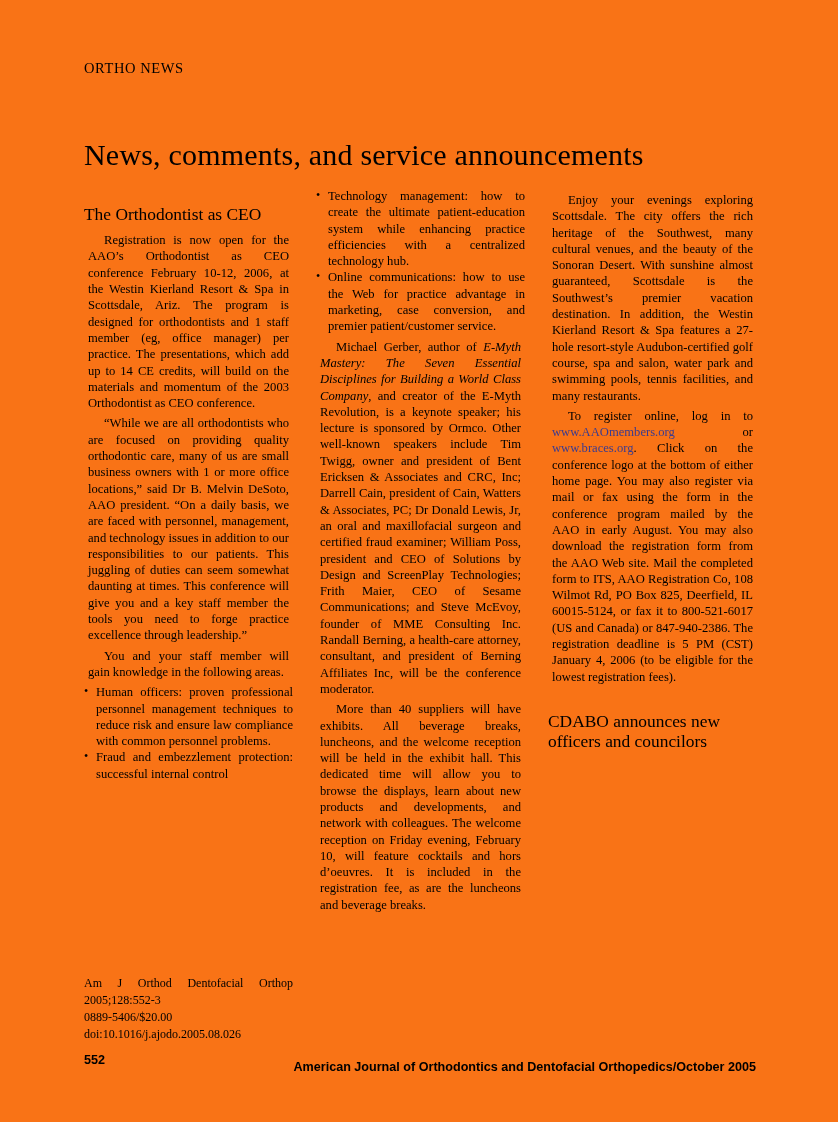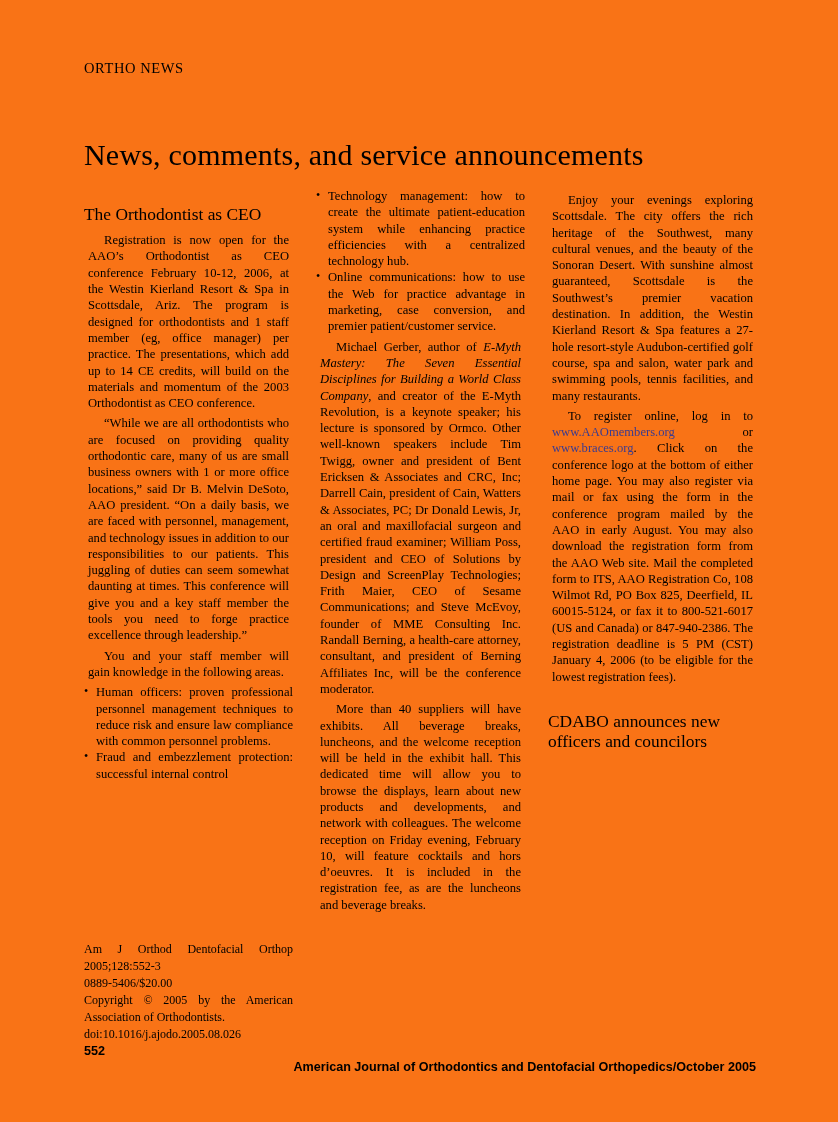--- a/index.html
+++ b/index.html
@@ -121,21 +121,21 @@
     left: 84px;
     top: 1044px;
     width: 672px;
     font-family: "Liberation Sans", "DejaVu Sans", sans-serif;
     font-weight: bold;
     font-size: 12.6px;
   }
   .footer .pageno {
     position: absolute;
     left: 0;
-    top: 0;
+    top: 9px;
   }
   .footer .journal {
     position: absolute;
     right: 0;
     top: 16px;
     white-space: nowrap;
   }
   i { font-style: italic; }
   a.link {
     color: #3b3b8f;
@@ -160,21 +160,20 @@
         <p class="body">“While we are all orthodontists who are focused on providing quality orthodontic care, many of us are small business owners with 1 or more office locations,” said Dr B. Melvin DeSoto, AAO president. “On a daily basis, we are faced with personnel, management, and technology issues in addition to our responsibilities to our patients. This juggling of duties can seem somewhat daunting at times. This conference will give you and a key staff member the tools you need to forge practice excellence through leadership.”</p>
         <p class="body">You and your staff member will gain knowledge in the following areas.</p>
         <ul class="bullets">
           <li>Human officers: proven professional personnel management techniques to reduce risk and ensure law compliance with common personnel problems.</li>
           <li>Fraud and embezzlement protection: successful internal control</li>
         </ul>
       </div>
       <div class="footnote">
         <div>Am J Orthod Dentofacial Orthop 2005;128:552-3</div>
         <div>0889-5406/$20.00</div>
-        <div>Copyright © 2005 by the American Association of Orthodontists.</div>
         <div>doi:10.1016/j.ajodo.2005.08.026</div>
       </div>
     </div>
 
     <div class="col">
       <div class="col-inner">
         <ul class="bullets">
           <li>Technology management: how to create the ultimate patient-education system while enhancing practice efficiencies with a centralized technology hub.</li>
           <li>Online communications: how to use the Web for practice advantage in marketing, case conversion, and premier patient/customer service.</li>
         </ul>

